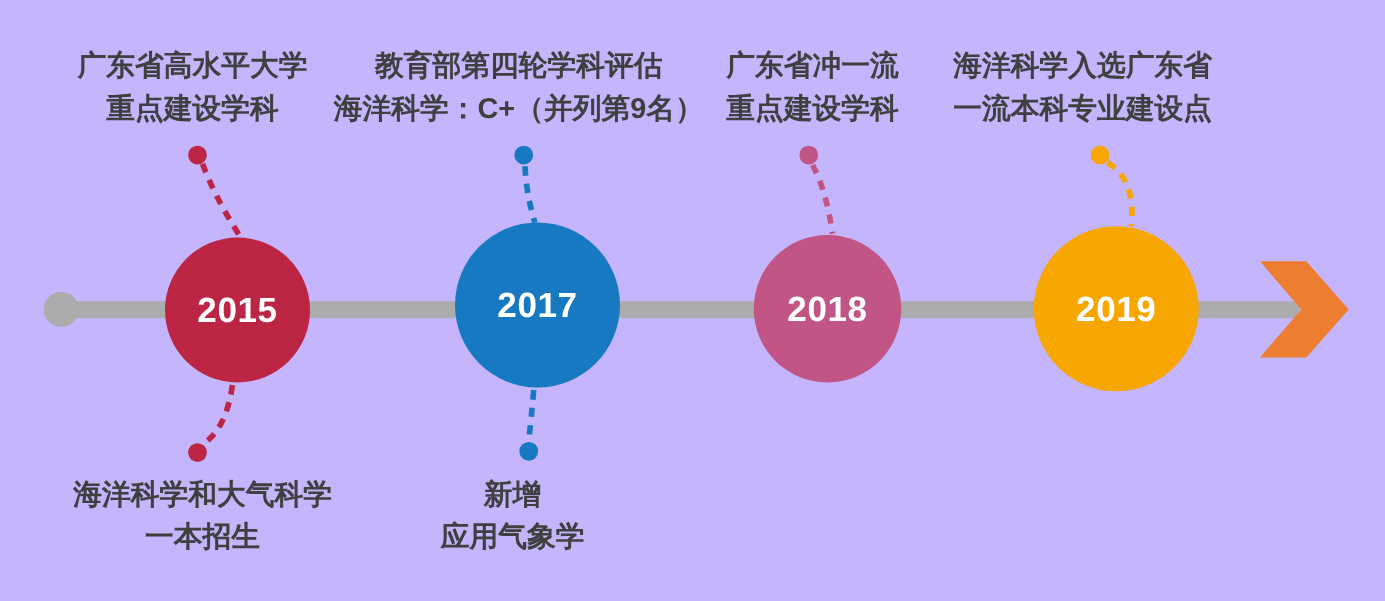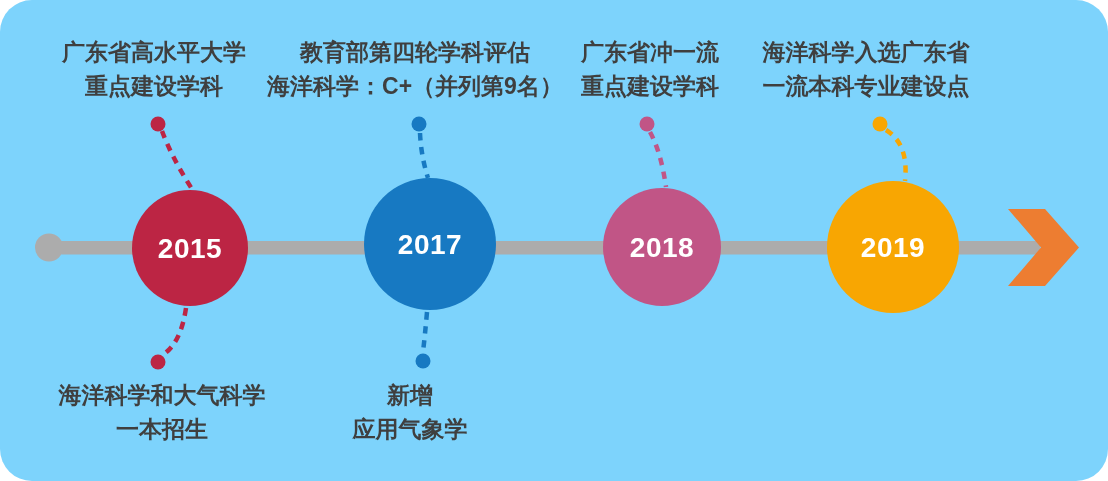--- a/index.html
+++ b/index.html
@@ -8,22 +8,21 @@
     background: #ffffff;
     width: 1108px;
     height: 481px;
     overflow: hidden;
     font-family: "Liberation Sans", "DejaVu Sans", sans-serif;
   }
   .stage {
     position: relative;
     width: 1108px;
     height: 481px;
-    background: #7dd3fc;
-    border-radius: 32px;
+    background: #c4b5fd;
   }
   svg { display: block; }
   .label-text {
     font-family: "Liberation Sans", "DejaVu Sans", sans-serif;
     font-size: 23px;
     font-weight: bold;
   }
   .year-text {
     font-family: "Liberation Sans", "DejaVu Sans", sans-serif;
     font-size: 28px;

